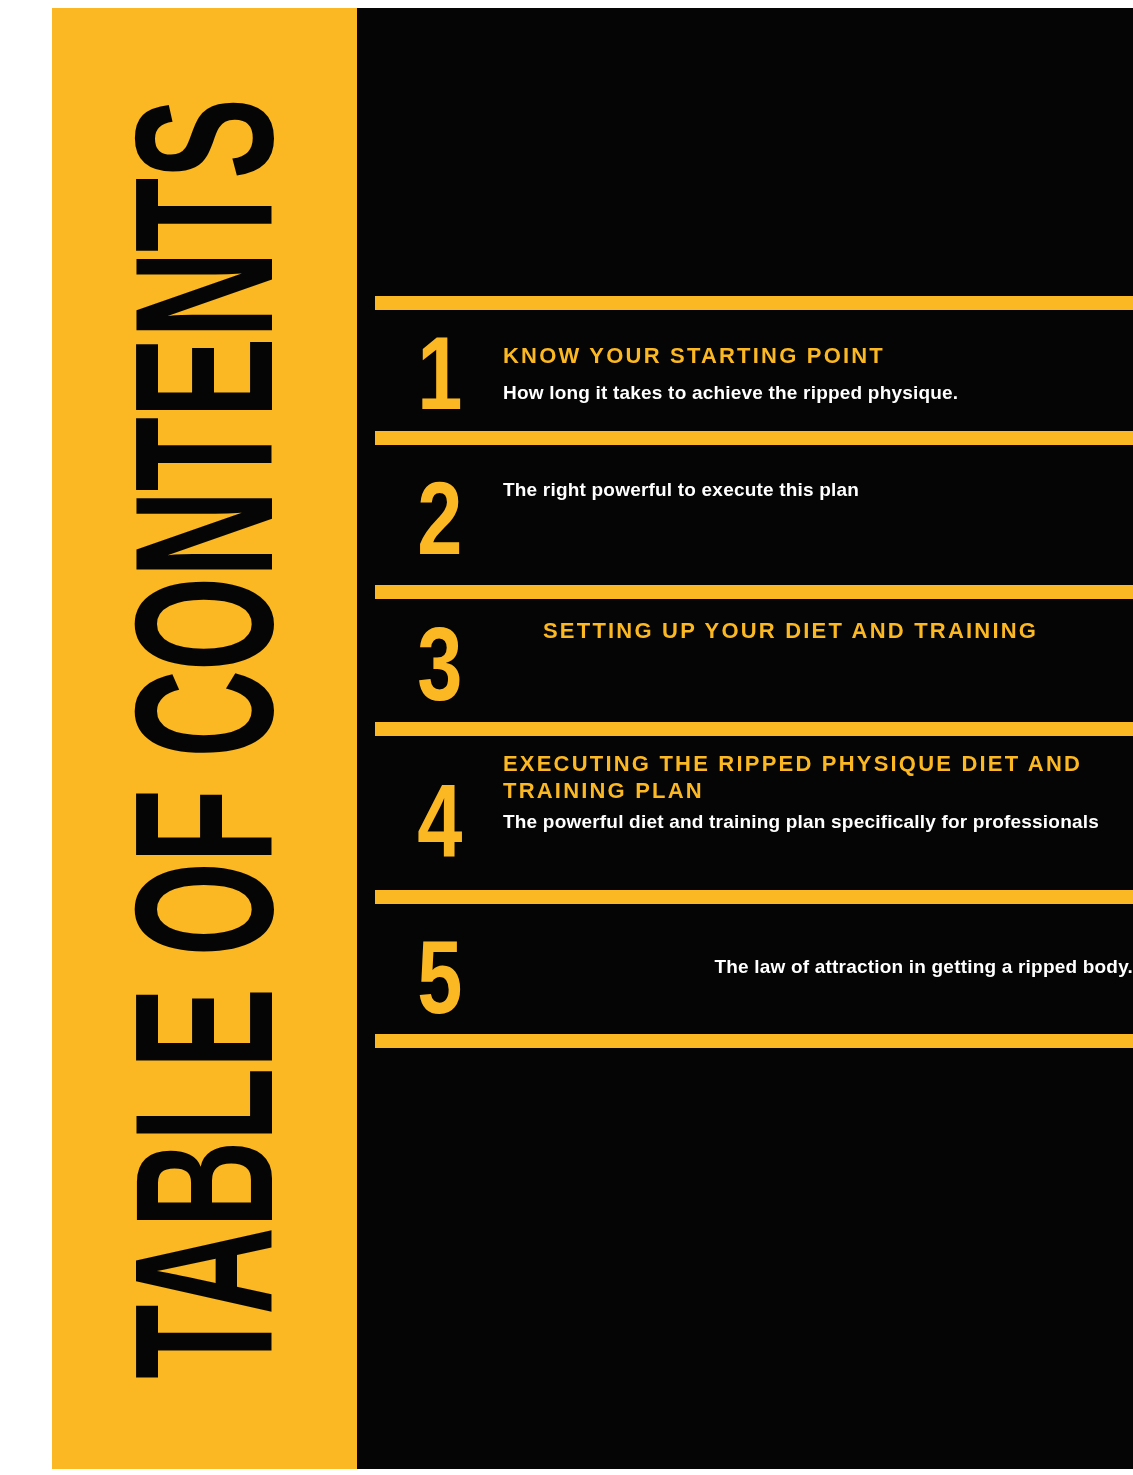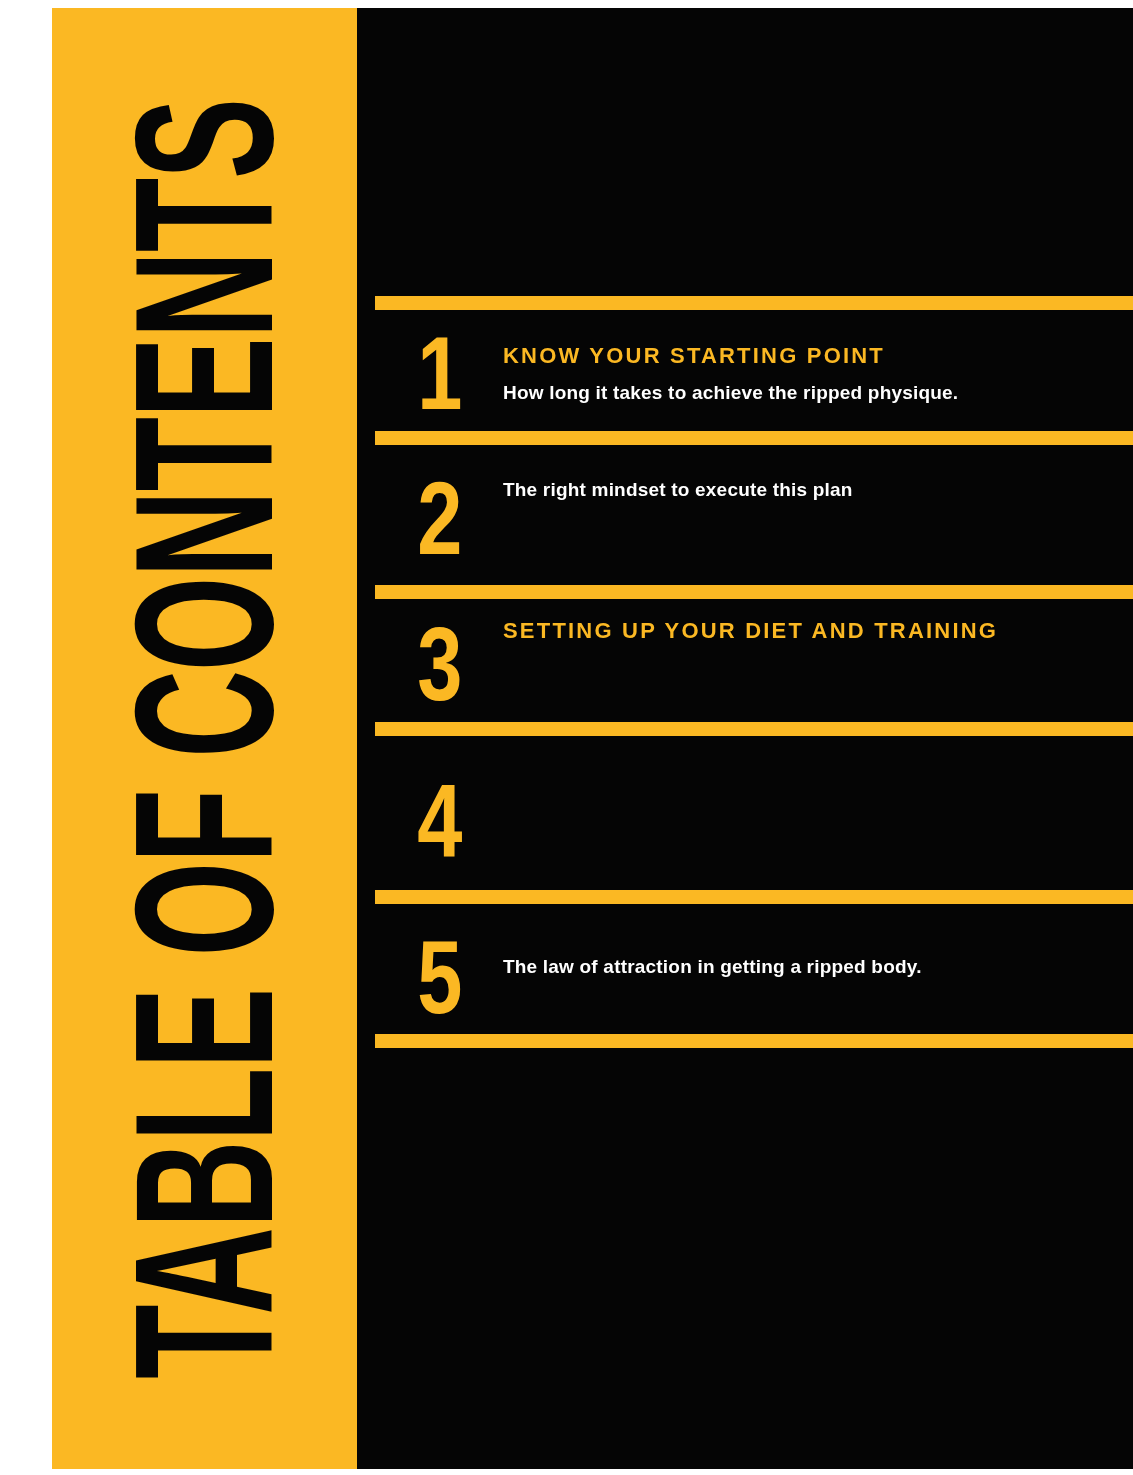--- a/index.html
+++ b/index.html
@@ -141,34 +141,34 @@
 
   
   .entry.e1 { min-height: 100px; }
   .entry.e2 { min-height: 126px; }
   .entry.e3 { min-height: 106px; }
   .entry.e4 { min-height: 140px; }
   .entry.e5 { min-height: 112px; }
 
   .entry.e1 .entry-body { padding-top: 26px; }
   .entry.e2 .entry-body { padding-top: 14px; }
-  .entry.e3 .entry-body { padding-top: 12px; }
+  .entry.e3 .entry-body { padding-top: 12px; margin-left: 40px; }
   .entry.e4 .entry-body { padding-top: 8px; }
   .entry.e5 .entry-body { padding-top: 24px; }
 
   .entry.e1 .entry-number { padding-top: 8px; }
   .entry.e2 .entry-number { padding-top: 18px; }
   .entry.e3 .entry-number { padding-top: 10px; }
   .entry.e4 .entry-number { padding-top: 30px; }
   .entry.e5 .entry-number { padding-top: 18px; }
 
   .entry.e1 .entry-sub { margin-top: 12px; }
   .entry.e2 .entry-sub { margin-top: 14px; }
   .entry.e4 .entry-sub { margin-top: 2px; }
-  .entry.e5 .entry-sub { margin-top: 22px; }
+  .entry.e5 .entry-sub { margin-top: 22px; text-align: right; }
 </style>
 </head>
 <body>
 
 <div class="page">
 
   <div class="top-strip"></div>
   <div class="left-strip"></div>
   <div class="bottom-strip"></div>
 
@@ -186,37 +186,41 @@
         <div class="entry-title">KNOW YOUR STARTING POINT</div>
         <div class="entry-sub">How long it takes to achieve the ripped physique.</div>
       </div>
     </div>
 
     <div class="divider"></div>
 
     <div class="entry e2">
       <div class="entry-number">2</div>
       <div class="entry-body">
-        <div class="entry-sub">The right mindset to execute this plan</div>
+        <div class="entry-sub">The right powerful to execute this plan</div>
       </div>
     </div>
 
     <div class="divider"></div>
 
     <div class="entry e3">
       <div class="entry-number">3</div>
       <div class="entry-body">
         <div class="entry-title">SETTING UP YOUR DIET AND TRAINING</div>
       </div>
     </div>
 
     <div class="divider"></div>
 
     <div class="entry e4">
       <div class="entry-number">4</div>
+      <div class="entry-body">
+        <div class="entry-title">EXECUTING THE RIPPED PHYSIQUE DIET AND TRAINING PLAN</div>
+        <div class="entry-sub">The powerful diet and training plan specifically for professionals</div>
+      </div>
     </div>
 
     <div class="divider"></div>
 
     <div class="entry e5">
       <div class="entry-number">5</div>
       <div class="entry-body">
         <div class="entry-sub">The law of attraction in getting a ripped body.</div>
       </div>
     </div>

